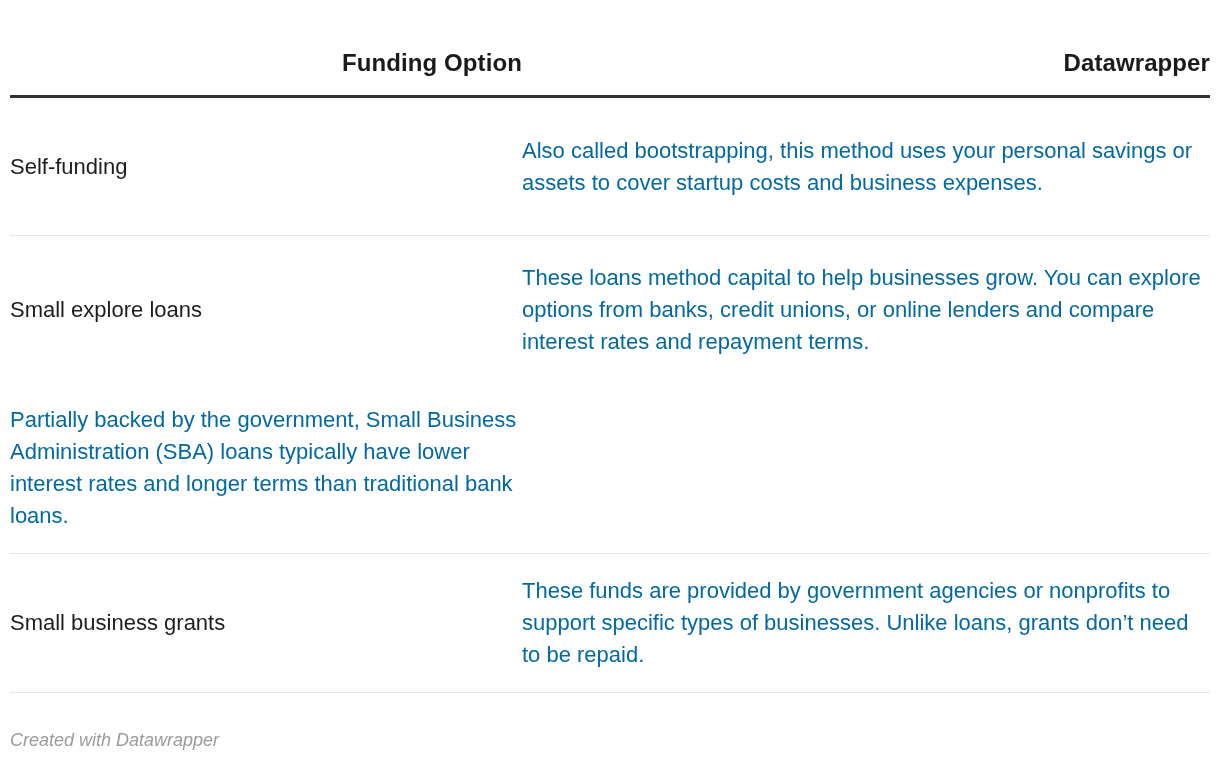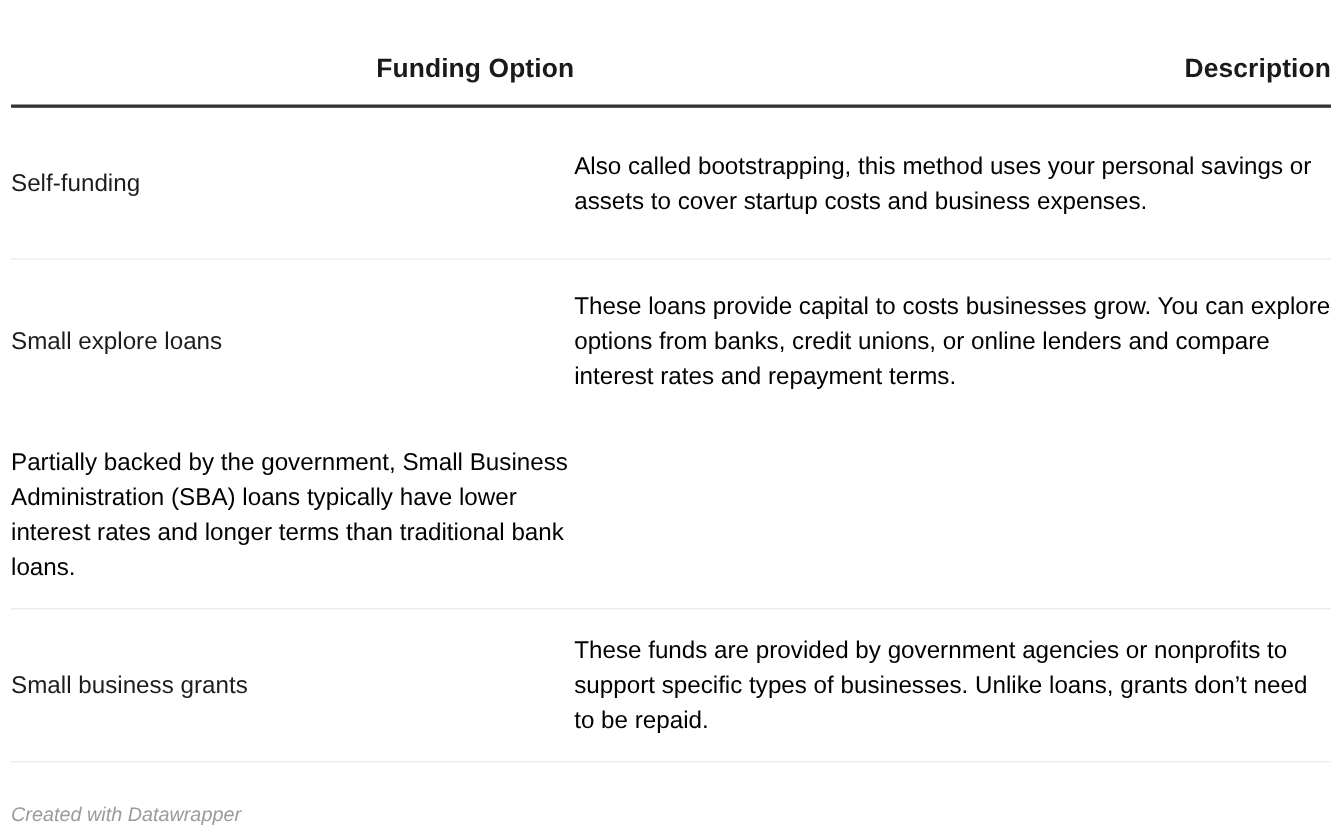--- a/index.html
+++ b/index.html
@@ -48,21 +48,21 @@
   .table-row:nth-of-type(3) { min-height: 138px; }
   .table-row:nth-of-type(4) { min-height: 147px; border-bottom: none; }
   .option-cell {
     font-size: 22px;
     line-height: 30px;
     color: #1d1d1d;
   }
   .desc-cell {
     font-size: 22px;
     line-height: 32px;
-    color: #000000;
+    color: #0369a1;
     padding: 21px 0;
   }
   .footer {
     margin-top: 36px;
     font-size: 18px;
     line-height: 22px;
     font-style: italic;
   }
   .attribution-link {
     color: #9b9b9b;
@@ -70,33 +70,33 @@
     cursor: pointer;
   }
 </style>
 </head>
 <body>
 
 <div class="container">
 
   <div class="header-row">
     <div class="header-cell">Funding Option</div>
-    <div class="header-cell">Description</div>
+    <div class="header-cell">Datawrapper</div>
   </div>
 
   <div class="header-rule"></div>
 
   <div class="table-row">
     <div class="option-cell">Self-funding</div>
     <div class="desc-cell">Also called bootstrapping, this method uses your personal savings or assets to cover startup costs and business expenses.</div>
   </div>
 
   <div class="table-row">
     <div class="option-cell">Small explore loans</div>
-    <div class="desc-cell">These loans provide capital to costs businesses grow. You can explore options from banks, credit unions, or online lenders and compare interest rates and repayment terms.</div>
+    <div class="desc-cell">These loans method capital to help businesses grow. You can explore options from banks, credit unions, or online lenders and compare interest rates and repayment terms.</div>
   </div>
 
   <div class="table-row">
     <div class="desc-cell">Partially backed by the government, Small Business Administration (SBA) loans typically have lower interest rates and longer terms than traditional bank loans.</div>
   </div>
 
   <div class="table-row">
     <div class="option-cell">Small business grants</div>
     <div class="desc-cell">These funds are provided by government agencies or nonprofits to support specific types of businesses. Unlike loans, grants don’t need to be repaid.</div>
   </div>

